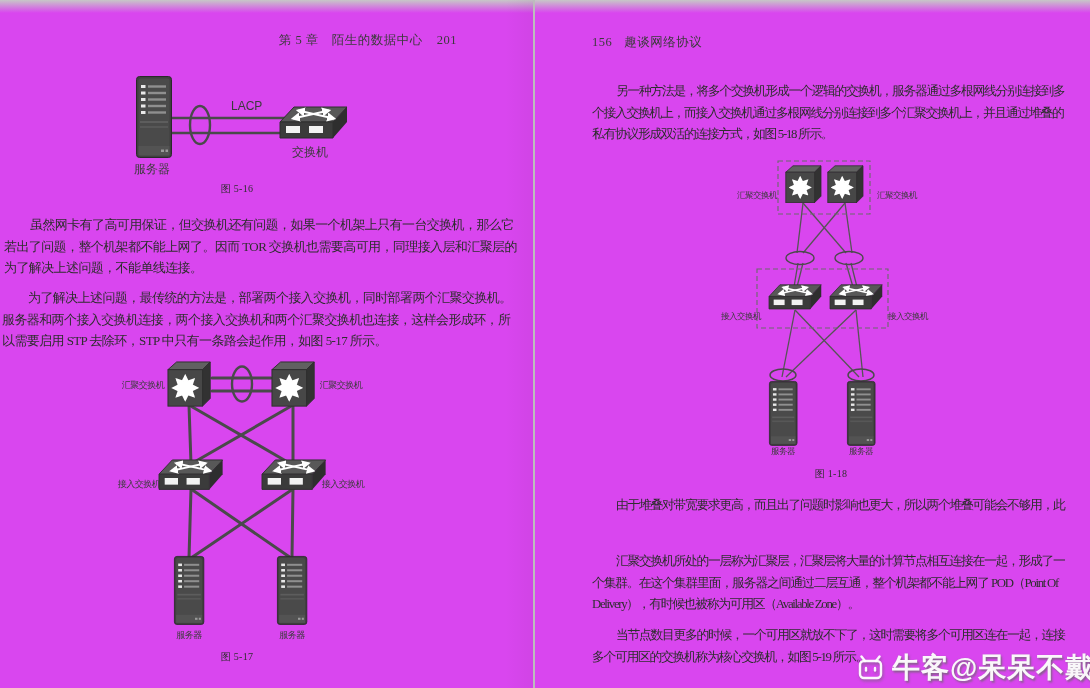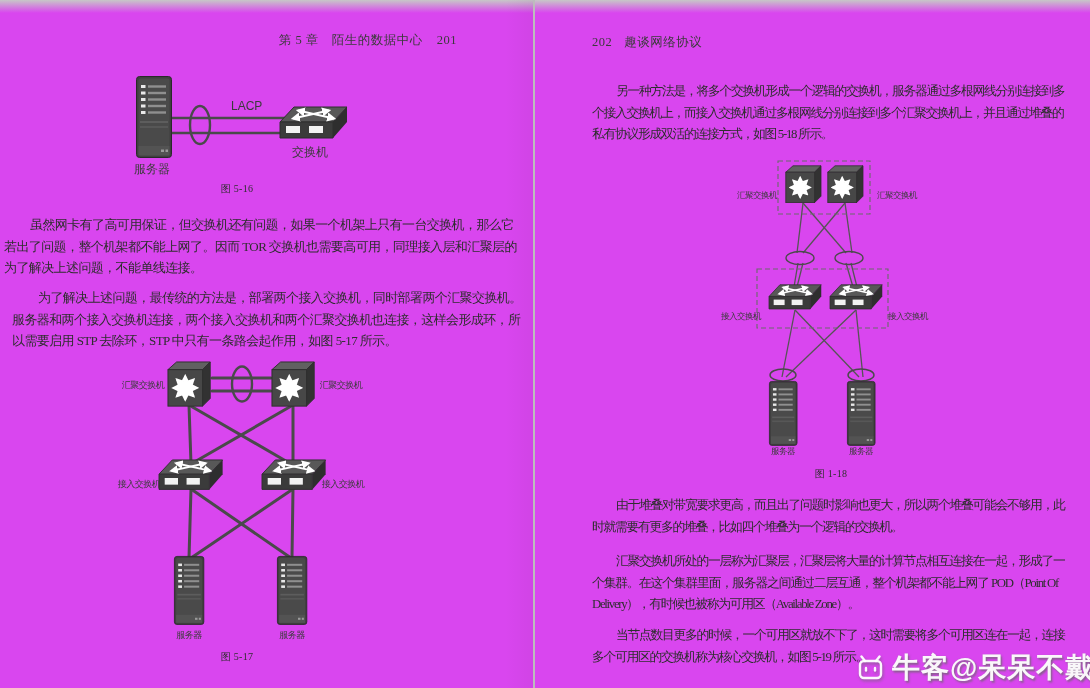--- a/index.html
+++ b/index.html
@@ -114,21 +114,21 @@
     <div class="figlbl lbl10" style="left:231px;top:99px;transform:none;">LACP</div>
     <div class="figlbl lbl10" style="left:152px;top:161px">服务器</div>
     <div class="figlbl lbl10" style="left:310px;top:144px">交换机</div>
     <div class="figcap" style="left:237px;top:182px">图 5-16</div>
 
     <div class="para" style="left:4px;top:214px;width:497px">
       <div class="tl ind">虽然网卡有了高可用保证，但交换机还有问题，如果一个机架上只有一台交换机，那么它</div>
       <div class="tl">若出了问题，整个机架都不能上网了。因而 TOR 交换机也需要高可用，同理接入层和汇聚层的</div>
       <div class="tl last">为了解决上述问题，不能单线连接。</div>
     </div>
-    <div class="para" style="left:12px;top:287px;width:497px">
+    <div class="para" style="left:2px;top:287px;width:497px">
       <div class="tl ind">为了解决上述问题，最传统的方法是，部署两个接入交换机，同时部署两个汇聚交换机。</div>
       <div class="tl">服务器和两个接入交换机连接，两个接入交换机和两个汇聚交换机也连接，这样会形成环，所</div>
       <div class="tl last">以需要启用 STP 去除环，STP 中只有一条路会起作用，如图 5-17 所示。</div>
     </div>
 
     <svg class="fig" style="left:100px;top:355px" width="280" height="295" viewBox="100 355 280 295">
       <g stroke="#4a4a4a" stroke-width="3" stroke-linecap="round">
         <line x1="189" y1="405" x2="191" y2="464"></line>
         <line x1="189" y1="405" x2="291" y2="464"></line>
         <line x1="293" y1="405" x2="293" y2="464"></line>
@@ -152,21 +152,21 @@
     <div class="figlbl lbl9" style="left:341px;top:379px">汇聚交换机</div>
     <div class="figlbl lbl9" style="left:139px;top:478px">接入交换机</div>
     <div class="figlbl lbl9" style="left:343px;top:478px">接入交换机</div>
     <div class="figlbl lbl9" style="left:189px;top:629px">服务器</div>
     <div class="figlbl lbl9" style="left:292px;top:629px">服务器</div>
     <div class="figcap" style="left:237px;top:650px">图 5-17</div>
   </div>
 
   <div class="rp">
     <div class="hdr" style="left:592px;top:34px">
-      <span>202</span><span class="bt">趣谈网络协议</span>
+      <span>156</span><span class="bt">趣谈网络协议</span>
     </div>
 
     <div class="para" style="left:592px;top:81px;width:466px">
       <div class="tl ind">另一种方法是，将多个交换机形成一个逻辑的交换机，服务器通过多根网线分别连接到多</div>
       <div class="tl">个接入交换机上，而接入交换机通过多根网线分别连接到多个汇聚交换机上，并且通过堆叠的</div>
       <div class="tl last">私有协议形成双活的连接方式，如图 5-18 所示。</div>
     </div>
 
     <svg class="fig" style="left:680px;top:155px" width="280" height="325" viewBox="680 155 280 325">
       <g stroke="#555" stroke-width="1.3">
@@ -203,21 +203,20 @@
     <div class="figlbl lbl8" style="left:757px;top:190px">汇聚交换机</div>
     <div class="figlbl lbl8" style="left:897px;top:190px">汇聚交换机</div>
     <div class="figlbl lbl8" style="left:741px;top:311px">接入交换机</div>
     <div class="figlbl lbl8" style="left:908px;top:311px">接入交换机</div>
     <div class="figlbl lbl8" style="left:783px;top:446px">服务器</div>
     <div class="figlbl lbl8" style="left:861px;top:446px">服务器</div>
     <div class="figcap" style="left:831px;top:467px">图 1-18</div>
 
     <div class="para" style="left:592px;top:495px;width:466px">
       <div class="tl ind">由于堆叠对带宽要求更高，而且出了问题时影响也更大，所以两个堆叠可能会不够用，此</div>
-      <div class="tl last">时就需要有更多的堆叠，比如四个堆叠为一个逻辑的交换机。</div>
     </div>
     <div class="para" style="left:592px;top:551px;width:466px">
       <div class="tl ind">汇聚交换机所处的一层称为汇聚层，汇聚层将大量的计算节点相互连接在一起，形成了一</div>
       <div class="tl">个集群。在这个集群里面，服务器之间通过二层互通，整个机架都不能上网了 POD（Point Of</div>
       <div class="tl last">Delivery），有时候也被称为可用区（Available Zone）。</div>
     </div>
     <div class="para" style="left:592px;top:625px;width:466px">
       <div class="tl ind">当节点数目更多的时候，一个可用区就放不下了，这时需要将多个可用区连在一起，连接</div>
       <div class="tl last">多个可用区的交换机称为核心交换机，如图 5-19 所示。</div>
     </div>

